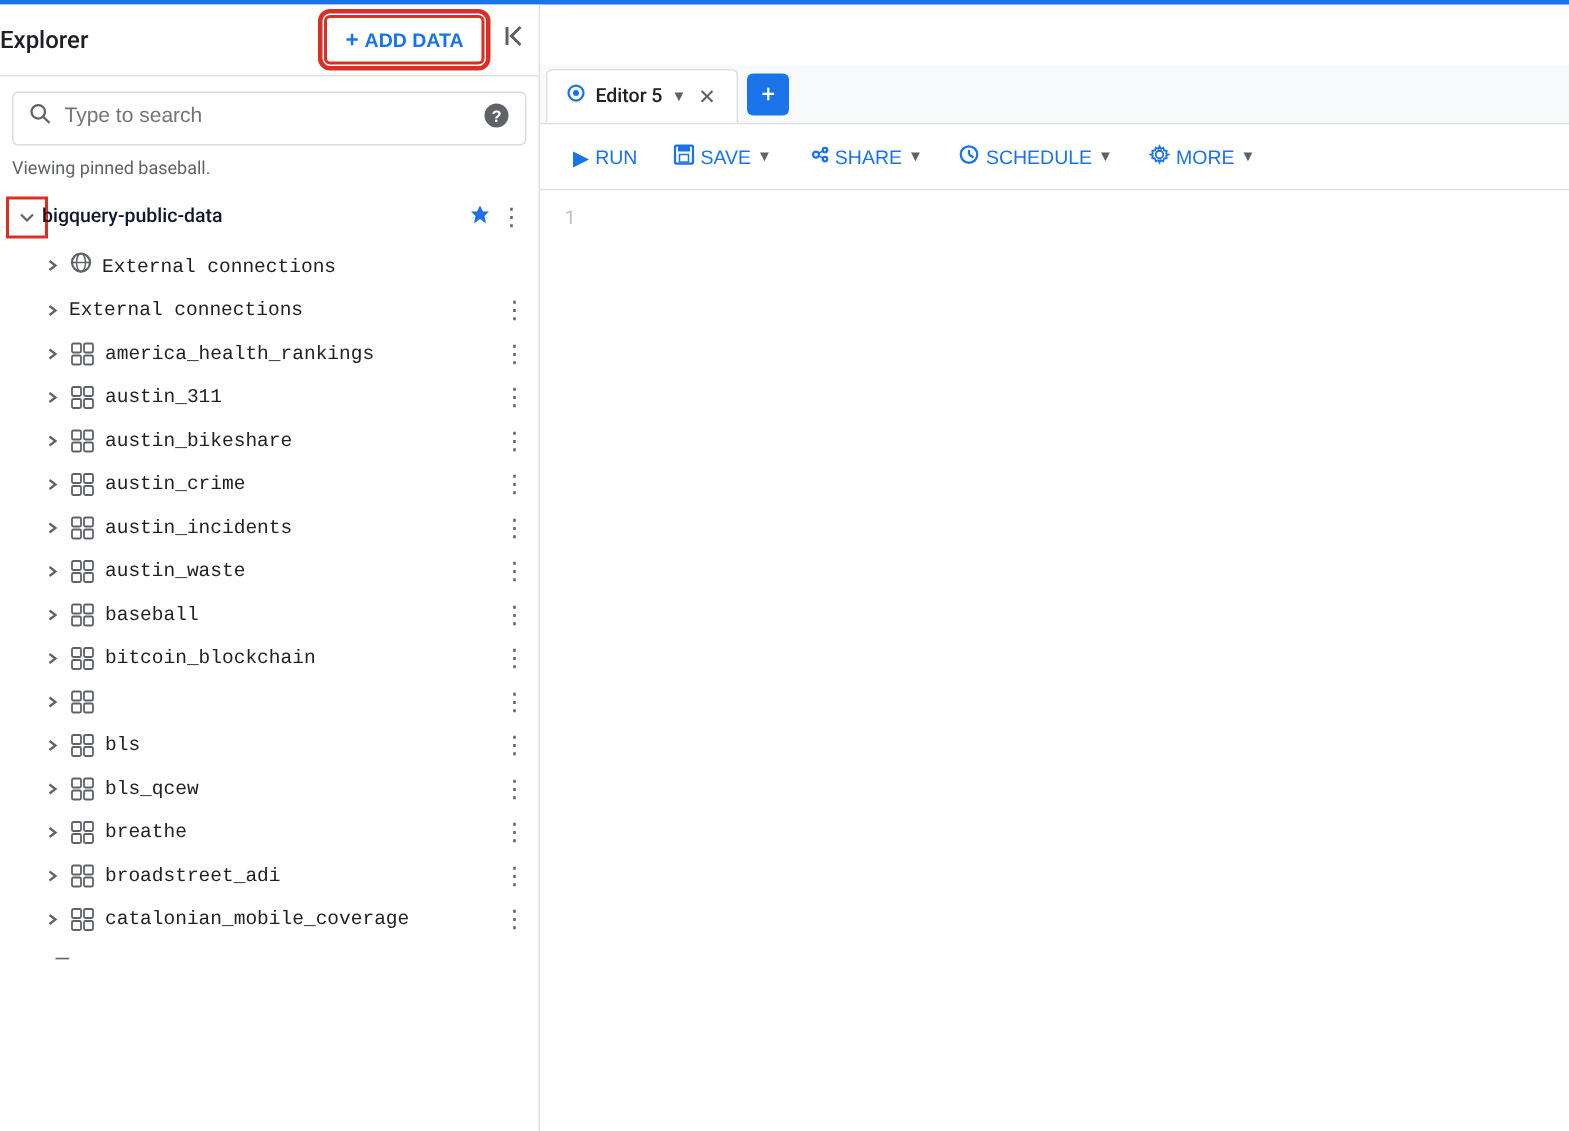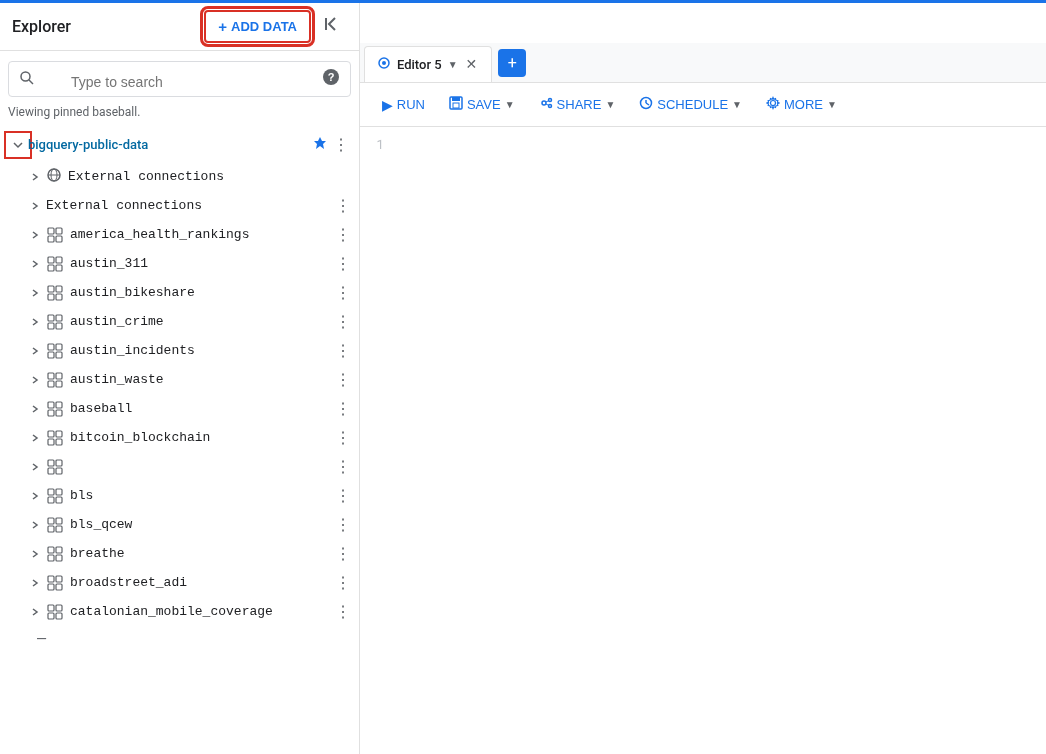--- a/index.html
+++ b/index.html
@@ -7,46 +7,46 @@
     
     .app-container { display: flex; flex-direction: column; height: 754px; width: 1046px; }
     
     
     .left-panel { width: 360px; flex-shrink: 0; display: flex; flex-direction: column; height: 100%; border-right: 1px solid #e0e0e0; }
     
     
     .content-row { display: flex; flex: 1; overflow: hidden; }
     
     
-    .explorer-header { display: flex; align-items: center; padding: 0 12px; height: 48px; border-bottom: 1px solid #e0e0e0; background: #fff; }
+    .explorer-header { display: flex; align-items: center; padding: 0 0; height: 48px; border-bottom: 1px solid #e0e0e0; background: #fff; }
     
     .explorer-title { font-size: 16px; font-weight: 500; color: #202124; flex: 1; }
     
     .add-data-btn { display: flex; align-items: center; gap: 4px; padding: 6px 12px; border: 2px solid #d93025; background: #fff; color: #1a73e8; font-size: 13px; font-weight: 600; cursor: pointer; border-radius: 4px; }
     
     .collapse-btn { margin-left: 8px; background: none; border: none; cursor: pointer; color: #5f6368; font-size: 18px; padding: 4px; }
     
     
     .search-bar { padding: 10px 8px 6px; }
-    .search-input-wrapper { display: flex; align-items: flex-end; border: 1px solid #dadce0; border-radius: 4px; padding: 6px 10px; background: #fff; gap: 28px; }
+    .search-input-wrapper { display: flex; align-items: flex-start; border: 1px solid #dadce0; border-radius: 4px; padding: 6px 10px; background: #fff; }
     .search-input-wrapper input { border: none; outline: none; font-size: 14px; color: #5f6368; flex: 1; background: transparent; }
     .search-icon { color: #5f6368; margin-right: 8px; font-size: 16px; }
     .help-icon { color: #5f6368; margin-left: 6px; cursor: pointer; font-size: 16px; }
     
     .viewing-text { padding: 2px 8px 8px; font-size: 12px; color: #5f6368; }
     
     
     .tree-container { flex: 1; overflow-y: auto; overflow-x: hidden; position: relative; }
     
     .tree-header { display: flex; align-items: center; padding: 6px 8px; cursor: pointer; }
     
     .expand-arrow { width: 20px; height: 20px; display: flex; align-items: center; justify-content: center; color: #5f6368; font-size: 10px; flex-shrink: 0; }
     .expand-arrow.expanded { transform: none; }
     
-    .project-name { font-size: 13px; color: #0369a1; font-weight: 500; flex: 1; }
+    .project-name { font-size: 13px; color: #0f172a; font-weight: 500; flex: 1; }
     
     .pin-icon { color: #1a73e8; font-size: 14px; margin-right: 4px; }
     .more-icon { color: #5f6368; font-size: 16px; cursor: pointer; padding: 2px; }
     
     .tree-item { display: flex; align-items: center; padding: 5px 8px 5px 28px; cursor: pointer; }
     
     .dataset-icon { width: 18px; height: 18px; margin-right: 6px; flex-shrink: 0; display: inline-flex; align-items: center; justify-content: center; }
     
     .item-name { font-size: 13px; color: #202124; flex: 1; font-family: Liberation Mono, monospace; }
     .item-more { color: #5f6368; font-size: 16px; cursor: pointer; margin-left: auto; }

